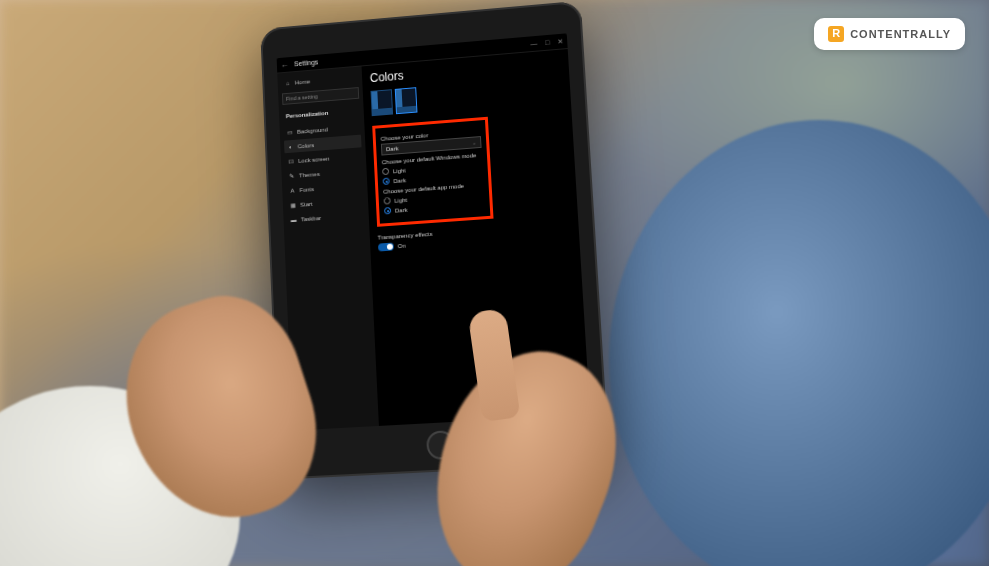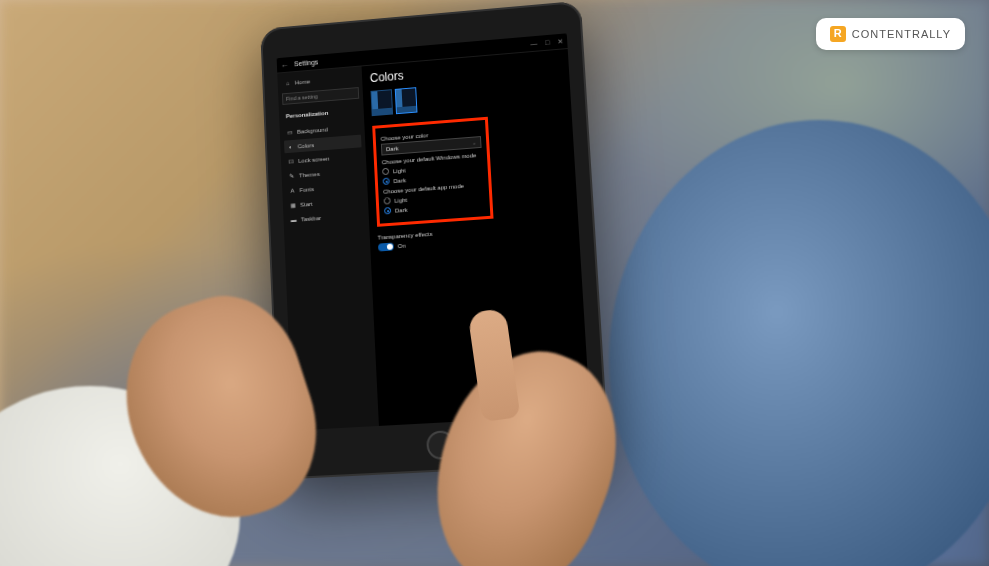--- a/index.html
+++ b/index.html
@@ -25,21 +25,21 @@
     position: absolute;
     top: 18px;
     right: 24px;
     background: #fff;
     border-radius: 10px;
     padding: 8px 14px;
     display: flex;
     align-items: center;
     gap: 6px;
     font-size: 11px;
-    font-weight: 400;
+    font-weight: 700;
     letter-spacing: 1px;
     color: #555;
     z-index: 50;
     box-shadow: 0 2px 6px rgba(0,0,0,0.15);
   }
   .badge-icon {
     width: 16px;
     height: 16px;
     background: #f5a623;
     border-radius: 3px;

